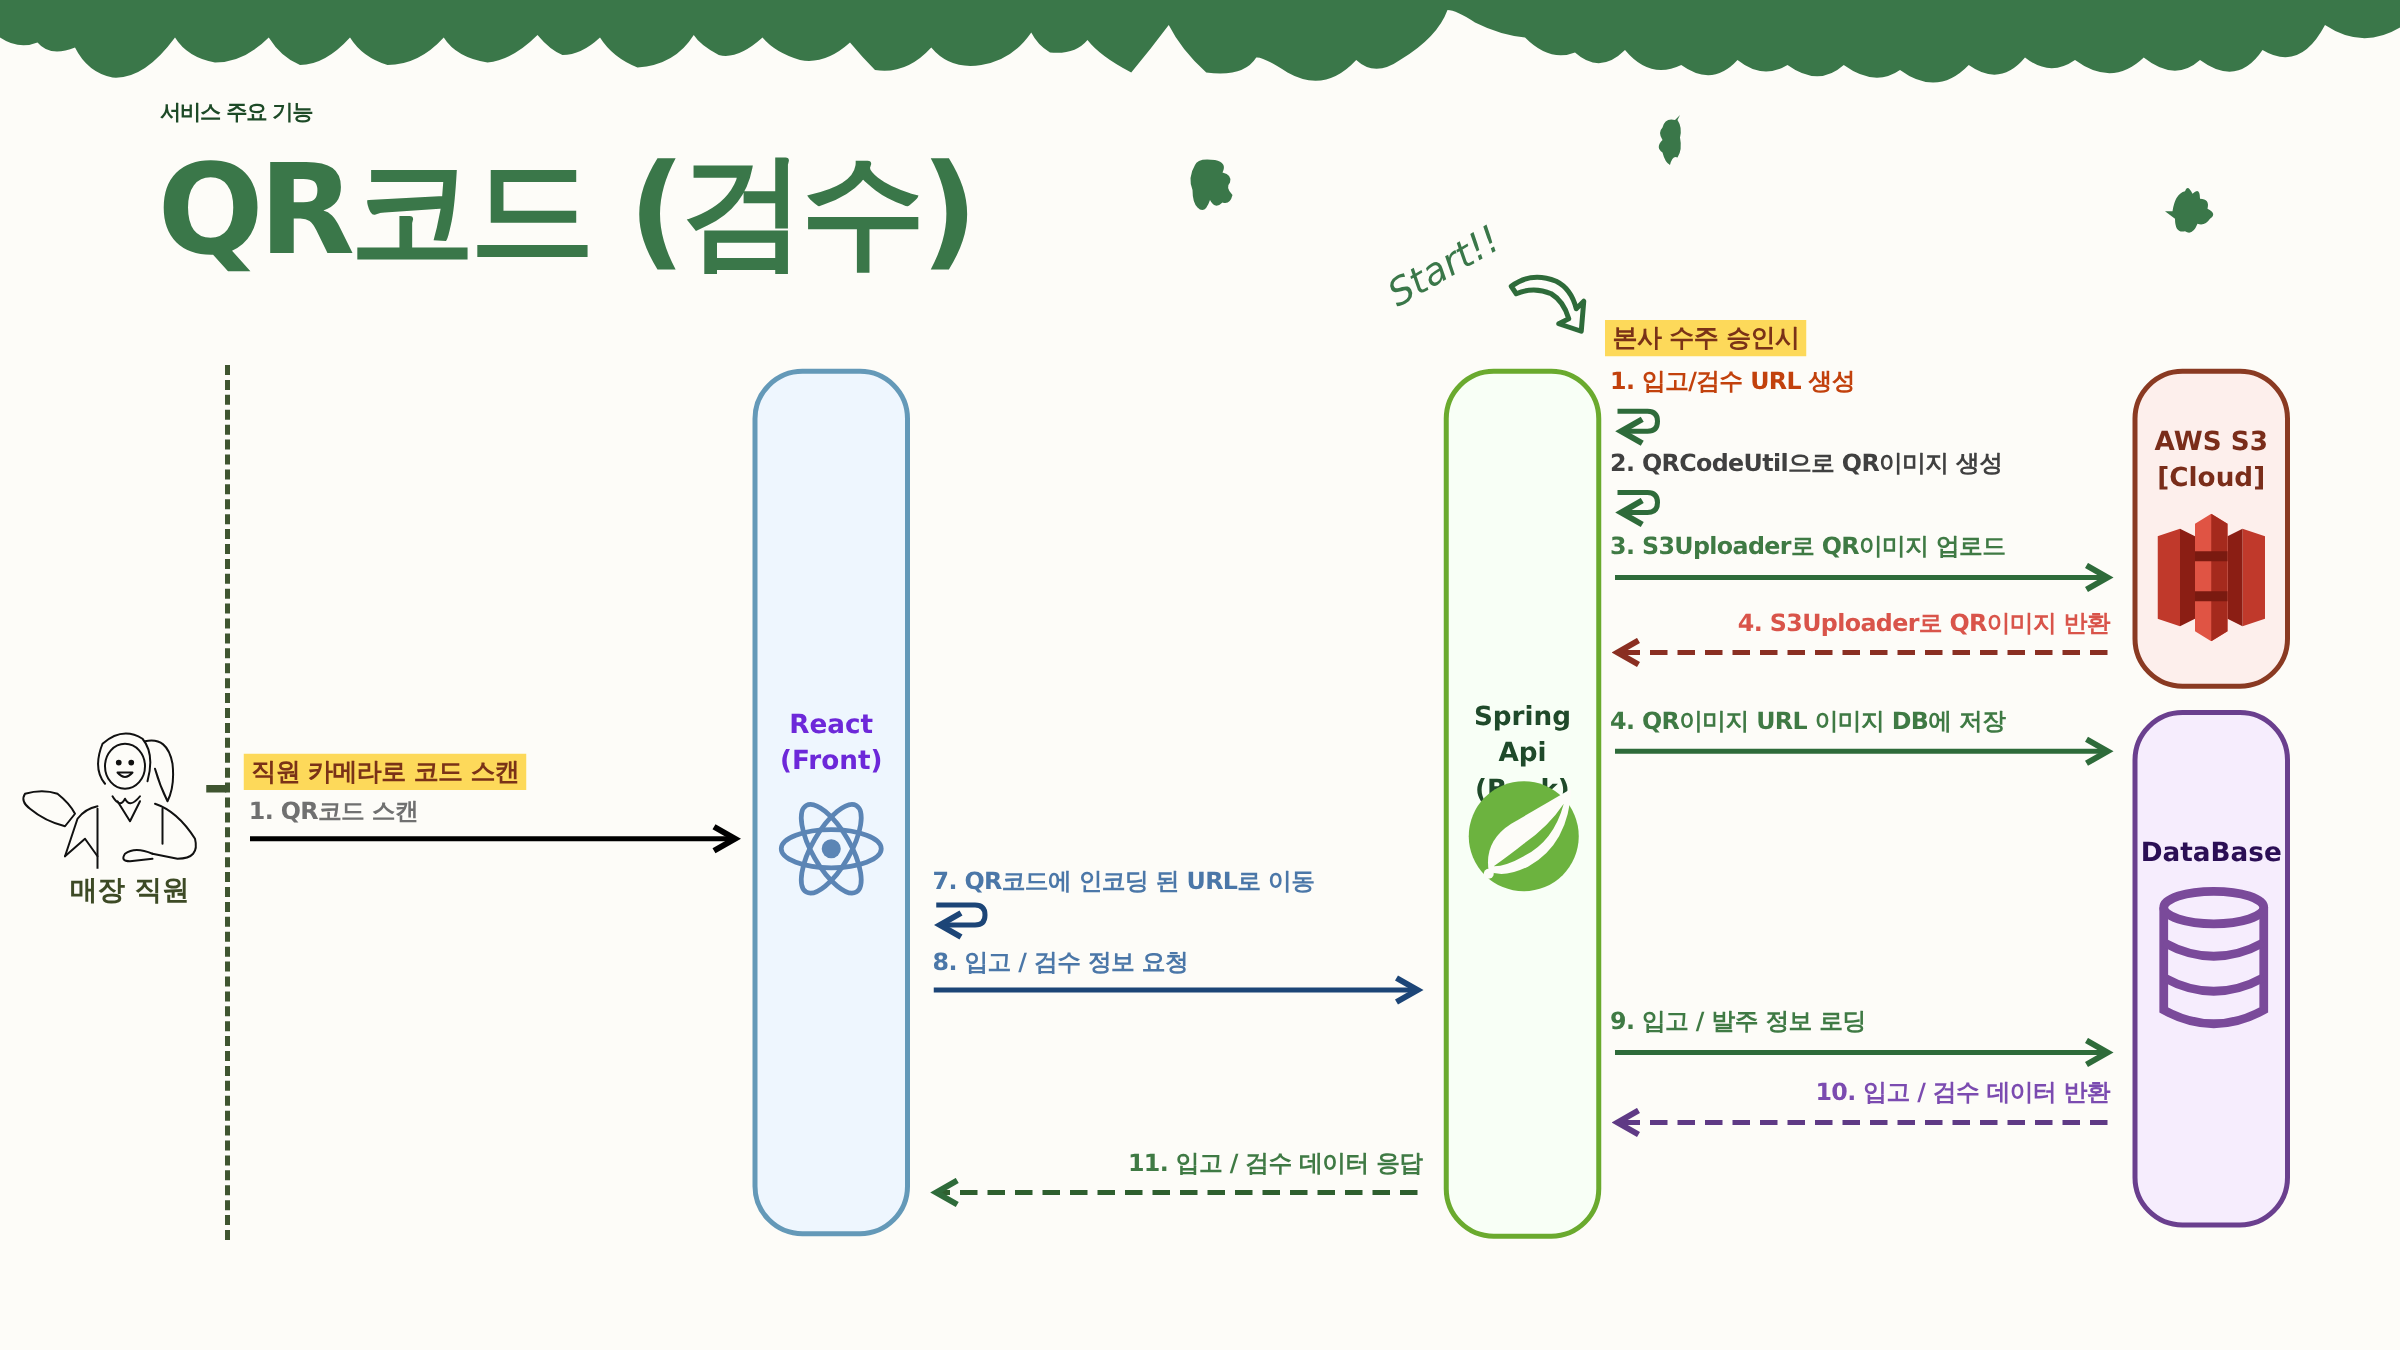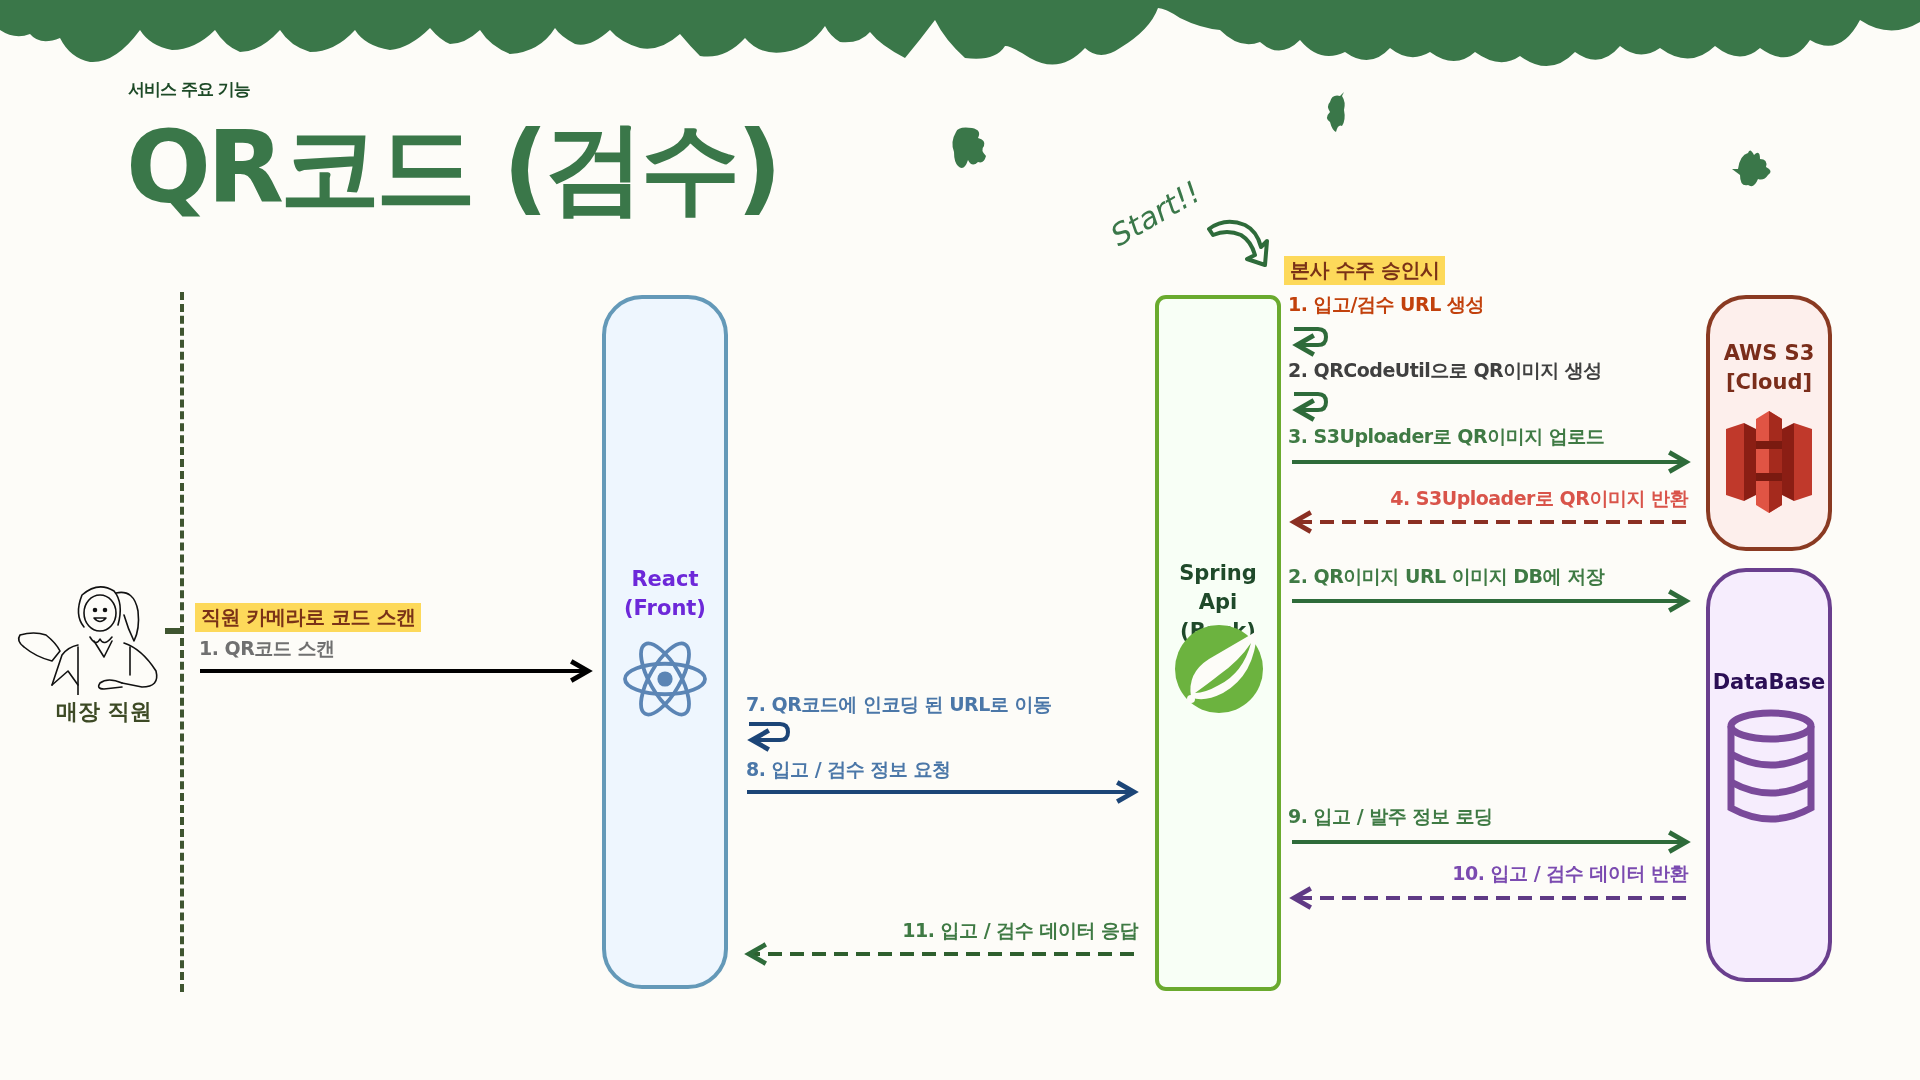--- a/index.html
+++ b/index.html
@@ -21,21 +21,21 @@
     }
     .lifeline {
       position: absolute; left: 180px; top: 292px; width: 0; height: 700px;
       border-left: 4px dashed #3f5530;
     }
     .tick { position: absolute; left: 165px; top: 628px; width: 16px; height: 6px; background: #3f5530; }
     .box {
       position: absolute; width: 118px; border-radius: 40px; border: 4px solid;
     }
     .box-react { left: 602px; top: 295px; height: 686px; border-color: #6499b8; background: #eef6fe; }
-    .box-spring { left: 1155px; top: 295px; height: 688px; border-color: #6aaa2e; background: #f8fff6; border-radius: 11px; }
+    .box-spring { left: 1155px; top: 295px; height: 688px; border-color: #6aaa2e; background: #f8fff6; }
     .box-s3 { left: 1706px; top: 295px; height: 248px; border-color: #8a3a22; background: #fdefec; }
     .box-db { left: 1706px; top: 568px; height: 406px; border-color: #6a3f8e; background: #f6edfd; }
     .box-label {
       position: absolute; left: 0; width: 100%; text-align: center; font-weight: bold;
       font-size: 21px; line-height: 29px;
     }
     .lbl {
       position: absolute; font-size: 19px; font-weight: bold; white-space: nowrap; letter-spacing: -0.5px;
     }
     .hl { background: #fdd95a; color: #7a3217; padding: 1px 6px; }
@@ -192,19 +192,19 @@
 
   <line x1="1686" y1="898" x2="1294" y2="898" stroke="#5f3a85" stroke-width="4" stroke-dasharray="14,8" marker-end="url(#ah-purple)"></line>
 
   <line x1="1134" y1="954" x2="749" y2="954" stroke="#2e5f2e" stroke-width="4" stroke-dasharray="14,8" marker-end="url(#ah-green)"></line>
 </svg>
 
 <div class="lbl" style="left:1288px;top:292px;color:#c2410c">1. 입고/검수 URL 생성</div>
 <div class="lbl" style="left:1288px;top:358px;color:#404040">2. QRCodeUtil으로 QR이미지 생성</div>
 <div class="lbl" style="left:1288px;top:424px;color:#3f7a44">3. S3Uploader로 QR이미지 업로드</div>
 <div class="lbl" style="right:232px;top:486px;color:#d9544a">4. S3Uploader로 QR이미지 반환</div>
-<div class="lbl" style="left:1288px;top:564px;color:#3f7a44">2. QR이미지 URL 이미지 DB에 저장</div>
+<div class="lbl" style="left:1288px;top:564px;color:#3f7a44">4. QR이미지 URL 이미지 DB에 저장</div>
 <div class="lbl" style="left:199px;top:636px;color:#707070">1. QR코드 스캔</div>
 <div class="lbl" style="left:746px;top:692px;color:#4b77a8">7. QR코드에 인코딩 된 URL로 이동</div>
 <div class="lbl" style="left:746px;top:757px;color:#4b77a8">8. 입고 / 검수 정보 요청</div>
 <div class="lbl" style="left:1288px;top:804px;color:#3f7a44">9. 입고 / 발주 정보 로딩</div>
 <div class="lbl" style="right:232px;top:861px;color:#7b4bb0">10. 입고 / 검수 데이터 반환</div>
 <div class="lbl" style="right:782px;top:918px;color:#3f7a44">11. 입고 / 검수 데이터 응답</div>
 
 </body></html>

